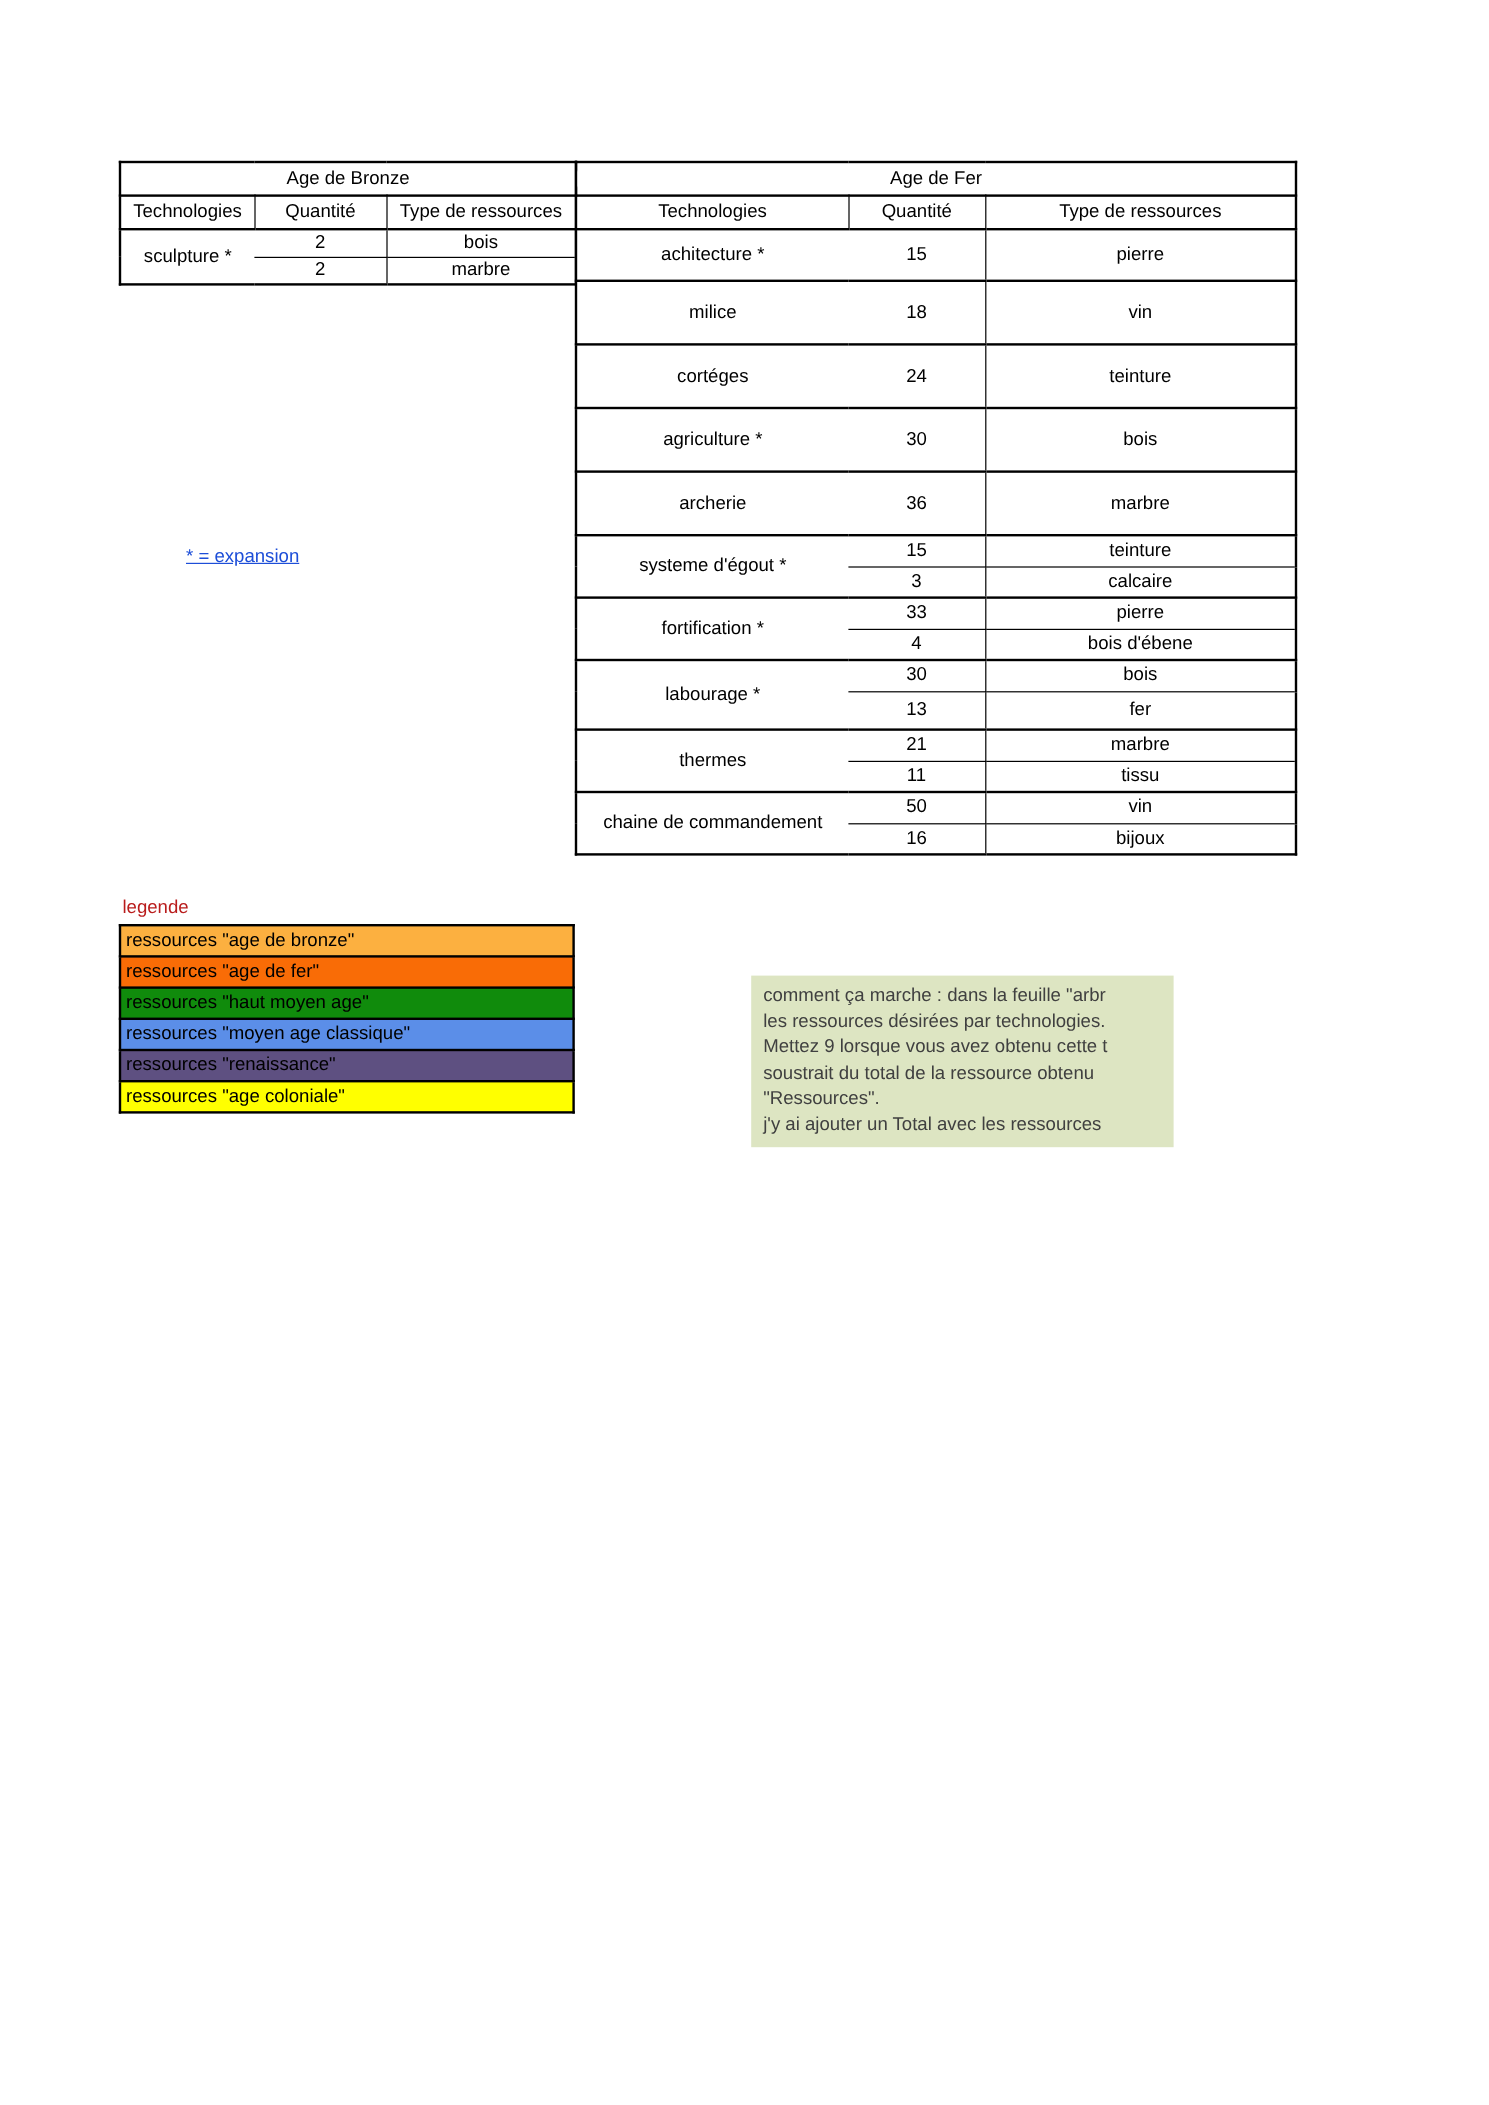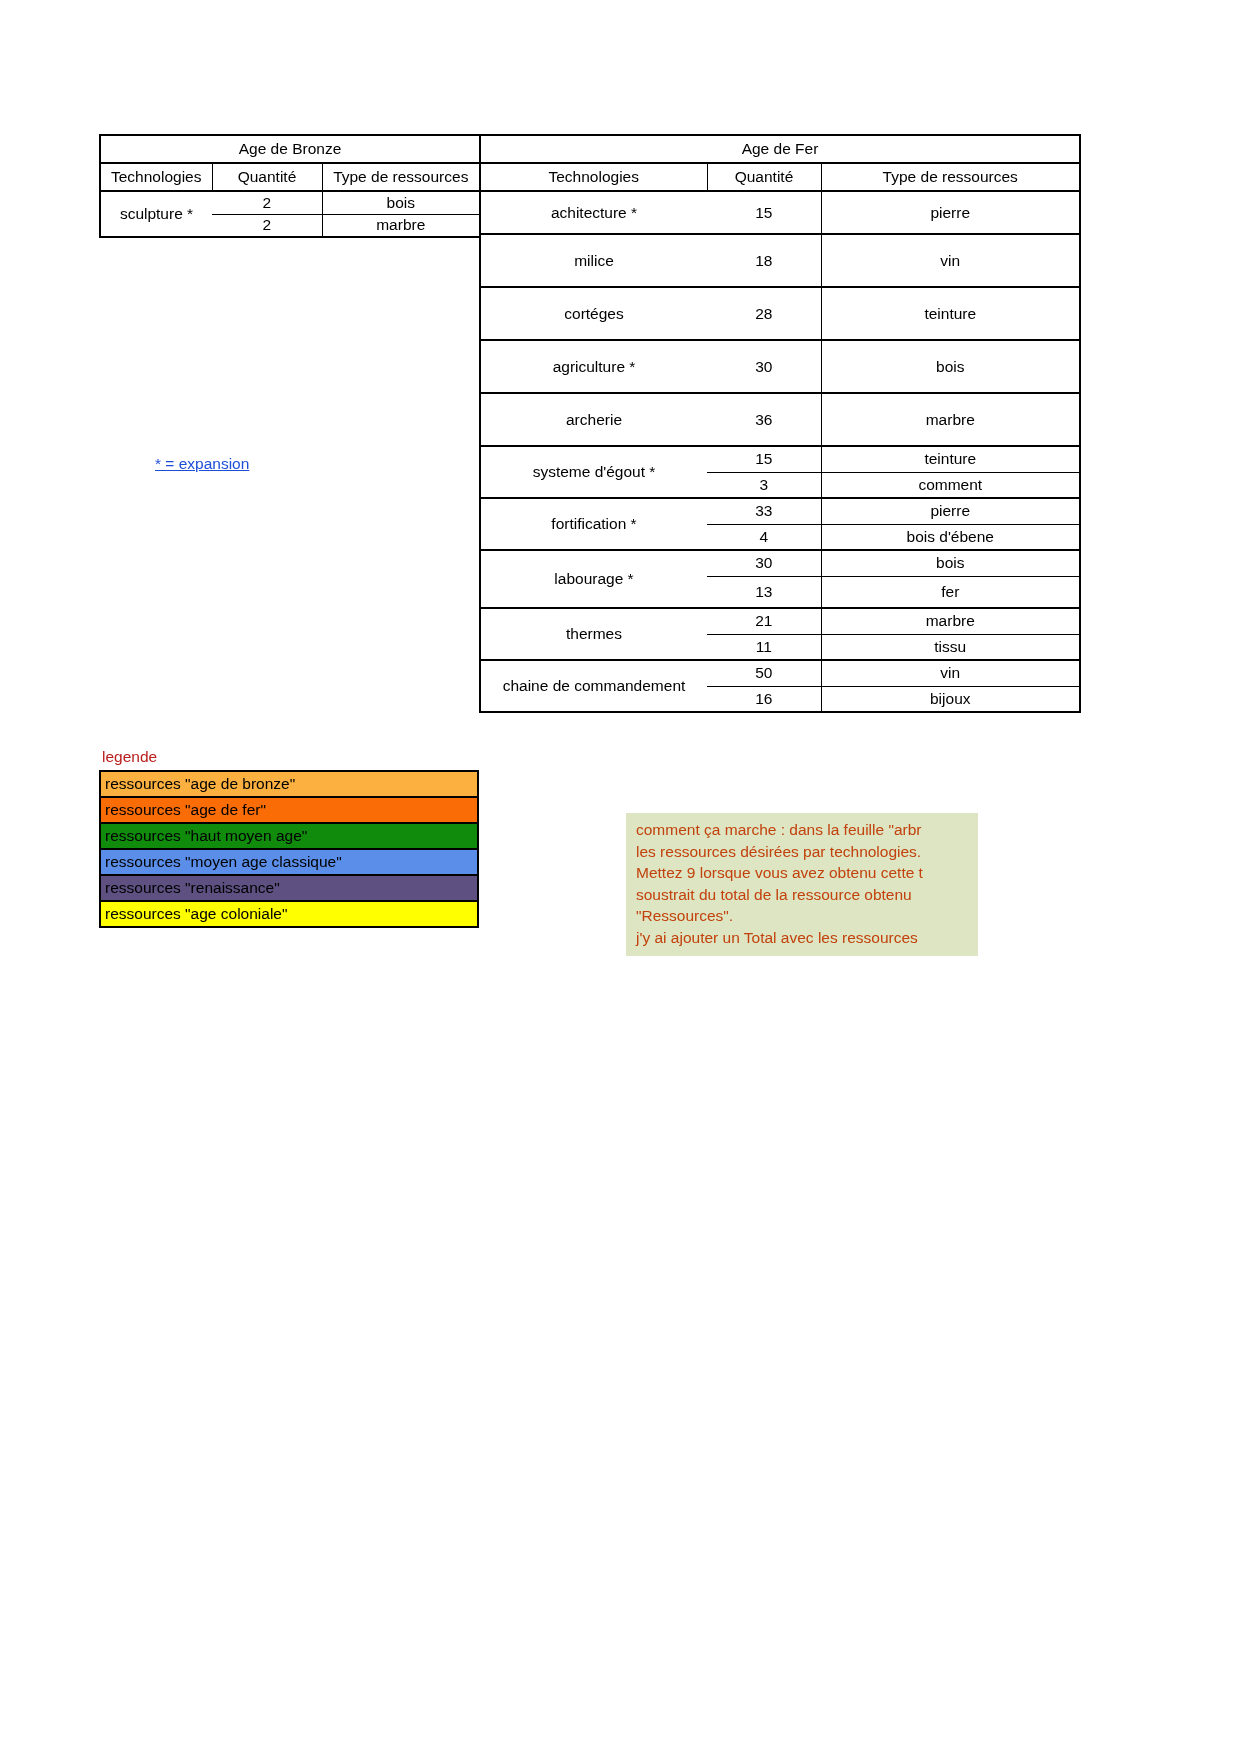--- a/index.html
+++ b/index.html
@@ -100,21 +100,21 @@
   #comment-box {
     left: 626px; top: 813px;
     width: 352px;
     background: #dde5c2;
     padding: 6px 8px 8px 10px;
     overflow: hidden;
   }
   #comment-box .cline {
     font-size: 15.5px;
     line-height: 21.5px;
-    color: #c2410c;
+    color: #404040;
     white-space: nowrap;
   }
 </style>
 </head>
 <body>
 
 <div class="sheet" id="bronze-table">
   <table class="grid">
     <colgroup>
       <col style="width:112px">
@@ -167,21 +167,21 @@
       </tr>
 
       <tr>
         <td class="bl bb" style="height:53px">milice</td>
         <td class="tr bb">18</td>
         <td class="res-bronze br bb">vin</td>
       </tr>
 
       <tr>
         <td class="bl bb" style="height:53px">cortéges</td>
-        <td class="tr bb">28</td>
+        <td class="tr bb">24</td>
         <td class="res-bronze br bb">teinture</td>
       </tr>
 
       <tr>
         <td class="bl bb" style="height:53px">agriculture *</td>
         <td class="tr bb">30</td>
         <td class="res-bronze br bb">bois</td>
       </tr>
 
       <tr>
@@ -190,21 +190,21 @@
         <td class="res-bronze br bb">marbre</td>
       </tr>
 
       <tr>
         <td rowspan="2" class="bl bb" style="height:27px">systeme d'égout *</td>
         <td class="tr tb" style="height:26px">15</td>
         <td class="res-bronze br tb">teinture</td>
       </tr>
       <tr>
         <td class="tr bb" style="height:26px">3</td>
-        <td class="res-fer br bb">comment</td>
+        <td class="res-fer br bb">calcaire</td>
       </tr>
 
       <tr>
         <td rowspan="2" class="bl bb" style="height:27px">fortification *</td>
         <td class="tr tb" style="height:26px">33</td>
         <td class="res-bronze br tb">pierre</td>
       </tr>
       <tr>
         <td class="tr bb" style="height:26px">4</td>
         <td class="res-fer br bb">bois d'ébene</td>

